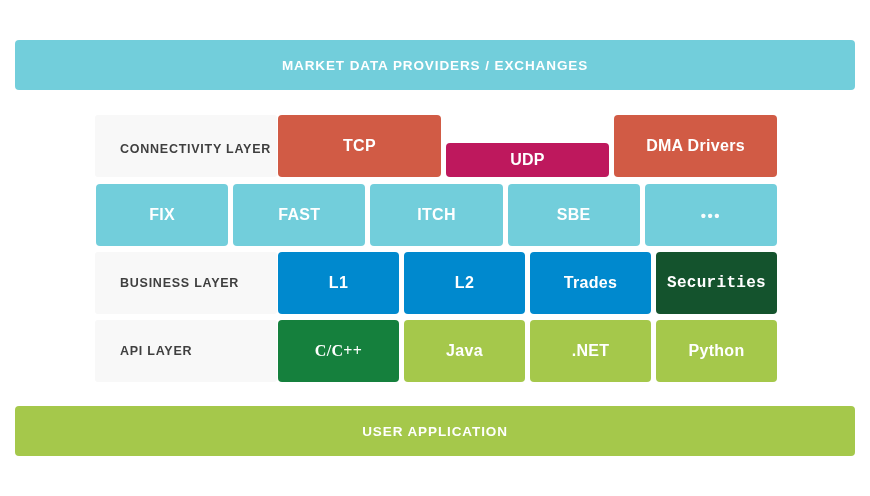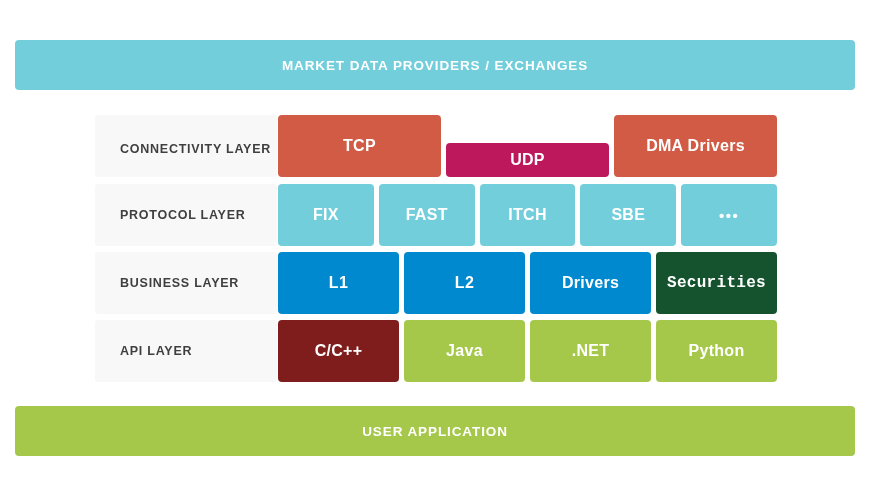--- a/index.html
+++ b/index.html
@@ -132,23 +132,20 @@
       <div class="cell-box" style="background: #be185d; margin-top: 28px;">
         <span class="cell-label">UDP</span>
       </div>
       <div class="cell-box" style="background: rgb(209, 91, 69);">
         <span class="cell-label">DMA Drivers</span>
       </div>
     </div>
   </div>
 
   <div class="layer-row" id="row-protocol">
-    <div class="row-label-cell" style="background: rgb(248, 248, 248);">
-      <span class="row-label-text" style="color: rgb(63, 63, 63);">PROTOCOL LAYER</span>
-    </div>
     <div class="row-boxes">
       <div class="cell-box" style="background: rgb(114, 206, 219);">
         <span class="cell-label">FIX</span>
       </div>
       <div class="cell-box" style="background: rgb(114, 206, 219);">
         <span class="cell-label">FAST</span>
       </div>
       <div class="cell-box" style="background: rgb(114, 206, 219);">
         <span class="cell-label">ITCH</span>
       </div>
@@ -166,34 +163,34 @@
       <span class="row-label-text" style="color: rgb(63, 63, 63);">BUSINESS LAYER</span>
     </div>
     <div class="row-boxes">
       <div class="cell-box" style="background: rgb(0, 137, 206);">
         <span class="cell-label">L1</span>
       </div>
       <div class="cell-box" style="background: rgb(0, 137, 206);">
         <span class="cell-label">L2</span>
       </div>
       <div class="cell-box" style="background: rgb(0, 137, 206);">
-        <span class="cell-label">Drivers</span>
+        <span class="cell-label">Trades</span>
       </div>
       <div class="cell-box" style="background: #14532d; font-family: Liberation Mono, monospace;">
         <span class="cell-label">Securities</span>
       </div>
     </div>
   </div>
 
   <div class="layer-row" id="row-api">
     <div class="row-label-cell" style="background: rgb(248, 248, 248);">
       <span class="row-label-text" style="color: rgb(63, 63, 63);">API LAYER</span>
     </div>
     <div class="row-boxes">
-      <div class="cell-box" style="background: #7f1d1d;">
+      <div class="cell-box" style="background: #15803d; font-family: Liberation Serif, serif;">
         <span class="cell-label">C/C++</span>
       </div>
       <div class="cell-box" style="background: rgb(165, 200, 75);">
         <span class="cell-label">Java</span>
       </div>
       <div class="cell-box" style="background: rgb(165, 200, 75);">
         <span class="cell-label">.NET</span>
       </div>
       <div class="cell-box" style="background: rgb(165, 200, 75);">
         <span class="cell-label">Python</span>

